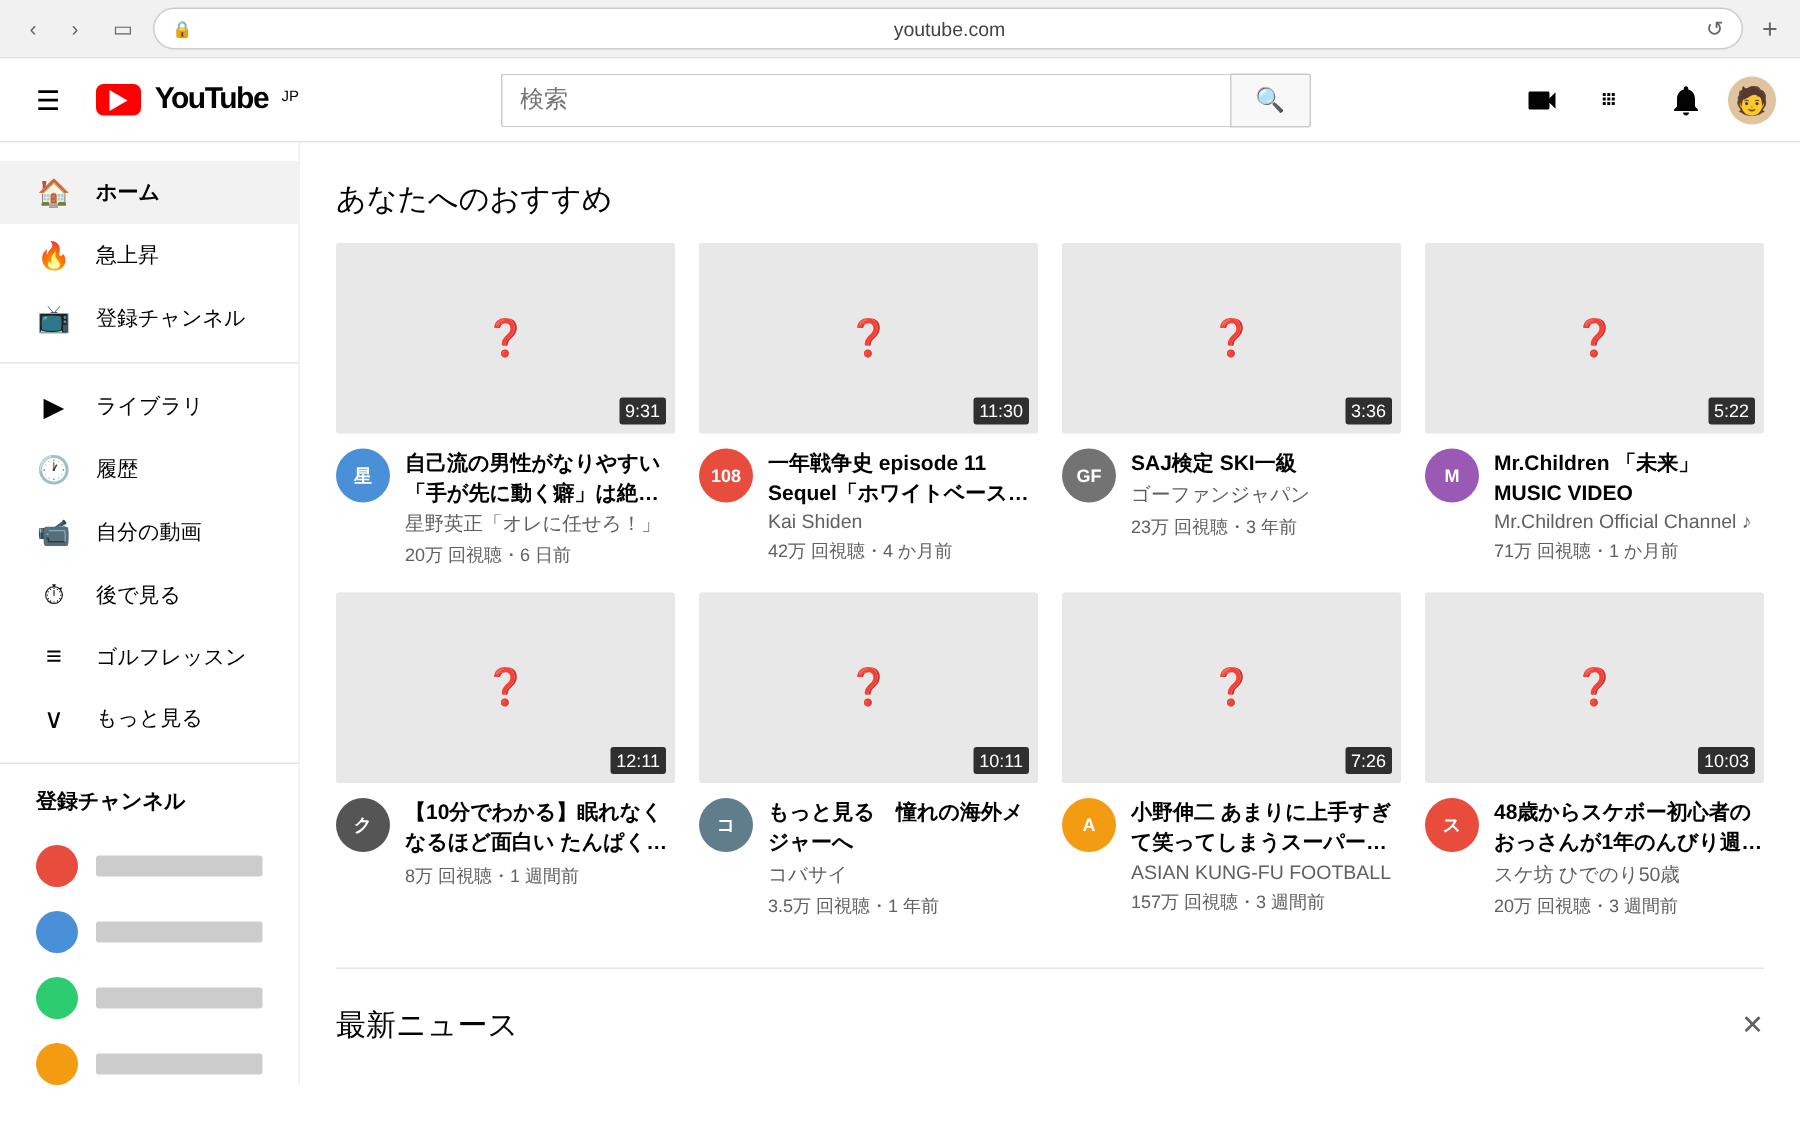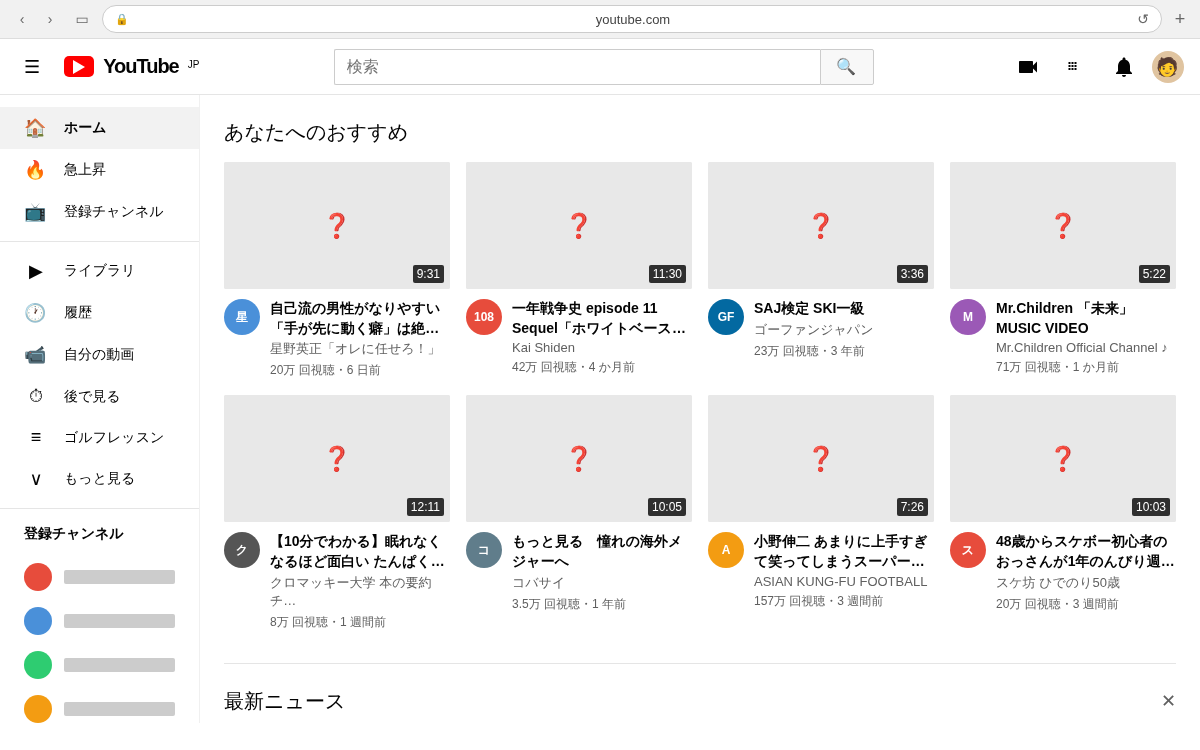--- a/index.html
+++ b/index.html
@@ -240,21 +240,21 @@
     </div>
   </div>
         <div class="video-card">
     <div class="video-thumbnail">
       <div class="video-thumbnail-inner">
         <span class="video-placeholder-icon">❓</span>
       </div>
       <span class="video-duration">3:36</span>
     </div>
     <div class="video-info">
-      <div class="video-channel-avatar" style="background:#0369a1; color:#fff; font-size:12px; font-weight:600;">GF</div>
+      <div class="video-channel-avatar" style="background:#737373; color:#fff; font-size:12px; font-weight:600;">GF</div>
       <div class="video-details">
         <div class="video-title">SAJ検定 SKI一級</div>
         <div class="video-channel-name">ゴーファンジャパン</div>
         <div class="video-meta">23万 回視聴・3 年前</div>
       </div>
     </div>
   </div>
         <div class="video-card">
     <div class="video-thumbnail">
       <div class="video-thumbnail-inner">
@@ -275,31 +275,30 @@
     <div class="video-thumbnail">
       <div class="video-thumbnail-inner">
         <span class="video-placeholder-icon">❓</span>
       </div>
       <span class="video-duration">12:11</span>
     </div>
     <div class="video-info">
       <div class="video-channel-avatar" style="background:#555; color:#fff; font-size:12px; font-weight:600;">ク</div>
       <div class="video-details">
         <div class="video-title">【10分でわかる】眠れなくなるほど面白い たんぱく質の話…</div>
-        <div class="video-channel-name">クロマッキー大学 本の要約チ…</div>
         <div class="video-meta">8万 回視聴・1 週間前</div>
       </div>
     </div>
   </div>
         <div class="video-card">
     <div class="video-thumbnail">
       <div class="video-thumbnail-inner">
         <span class="video-placeholder-icon">❓</span>
       </div>
-      <span class="video-duration">10:05</span>
+      <span class="video-duration">10:11</span>
     </div>
     <div class="video-info">
       <div class="video-channel-avatar" style="background:#607d8b; color:#fff; font-size:12px; font-weight:600;">コ</div>
       <div class="video-details">
         <div class="video-title">もっと見る　憧れの海外メジャーへ</div>
         <div class="video-channel-name">コバサイ</div>
         <div class="video-meta">3.5万 回視聴・1 年前</div>
       </div>
     </div>
   </div>

